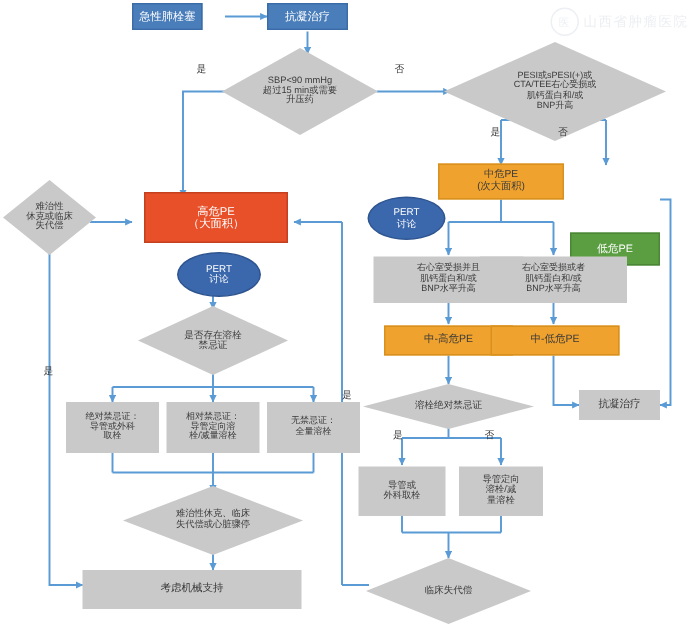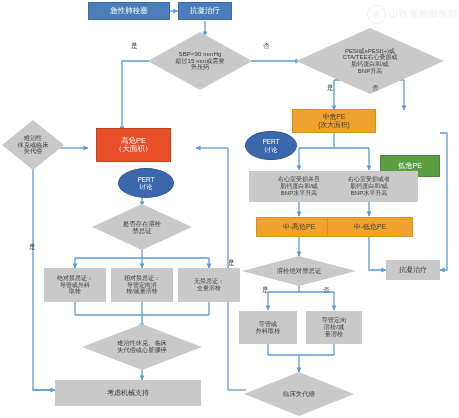--- a/index.html
+++ b/index.html
@@ -140,21 +140,21 @@
 
     <path d="M142,368 L142,380" marker-end="url(#ah)"></path>
   </g>
 </svg>
 
 <div class="wm" style="left:367px;top:5px;font-size:9px;letter-spacing:1px;">
   <span class="seal">医</span>
   <span>山西省肿瘤医院</span>
 </div>
 
-<div class="node rect blue" style="left:88px;top:2px;width:82px;height:18px;font-size:7.5px;">急性肺栓塞</div>
+<div class="node rect blue" style="left:88px;top:2px;width:47px;height:18px;font-size:7.5px;">急性肺栓塞</div>
 
 <div class="node rect blue" style="left:178px;top:2px;width:54px;height:18px;font-size:7.5px;">抗凝治疗</div>
 
 <div class="node diamond" style="left:148px;top:32px;width:104px;height:58px;font-size:6.2px;">
   <span class="dshape"></span>
   <span class="dtxt">SBP&lt;90 mmHg
 超过15 min或需要
 升压药</span>
 </div>
 
@@ -166,21 +166,21 @@
 BNP升高</span>
 </div>
 
 <div class="node diamond" style="left:2px;top:120px;width:62px;height:50px;font-size:6.2px;">
   <span class="dshape"></span>
   <span class="dtxt">难治性
 休克或临床
 失代偿</span>
 </div>
 
-<div class="node rect red" style="left:96px;top:128px;width:75px;height:34px;font-size:7.5px;">高危PE
+<div class="node rect red" style="left:96px;top:128px;width:96px;height:34px;font-size:7.5px;">高危PE
 （大面积）</div>
 
 <div class="node ellipse" style="left:118px;top:168px;width:56px;height:30px;font-size:6.5px;">PERT
 讨论</div>
 
 <div class="node rect orange" style="left:292px;top:109px;width:84px;height:24px;font-size:6.8px;">中危PE
 (次大面积)</div>
 
 <div class="node rect green" style="left:380px;top:110px;width:60px;height:22px;font-size:7.2px;">低危PE</div>
 

